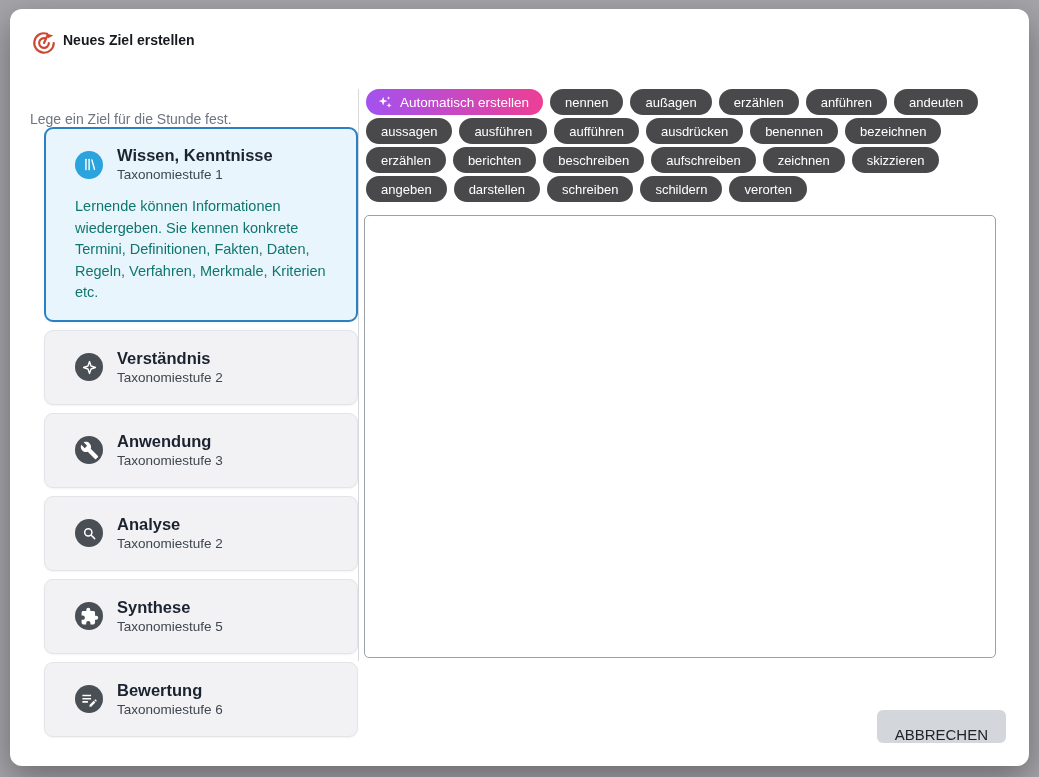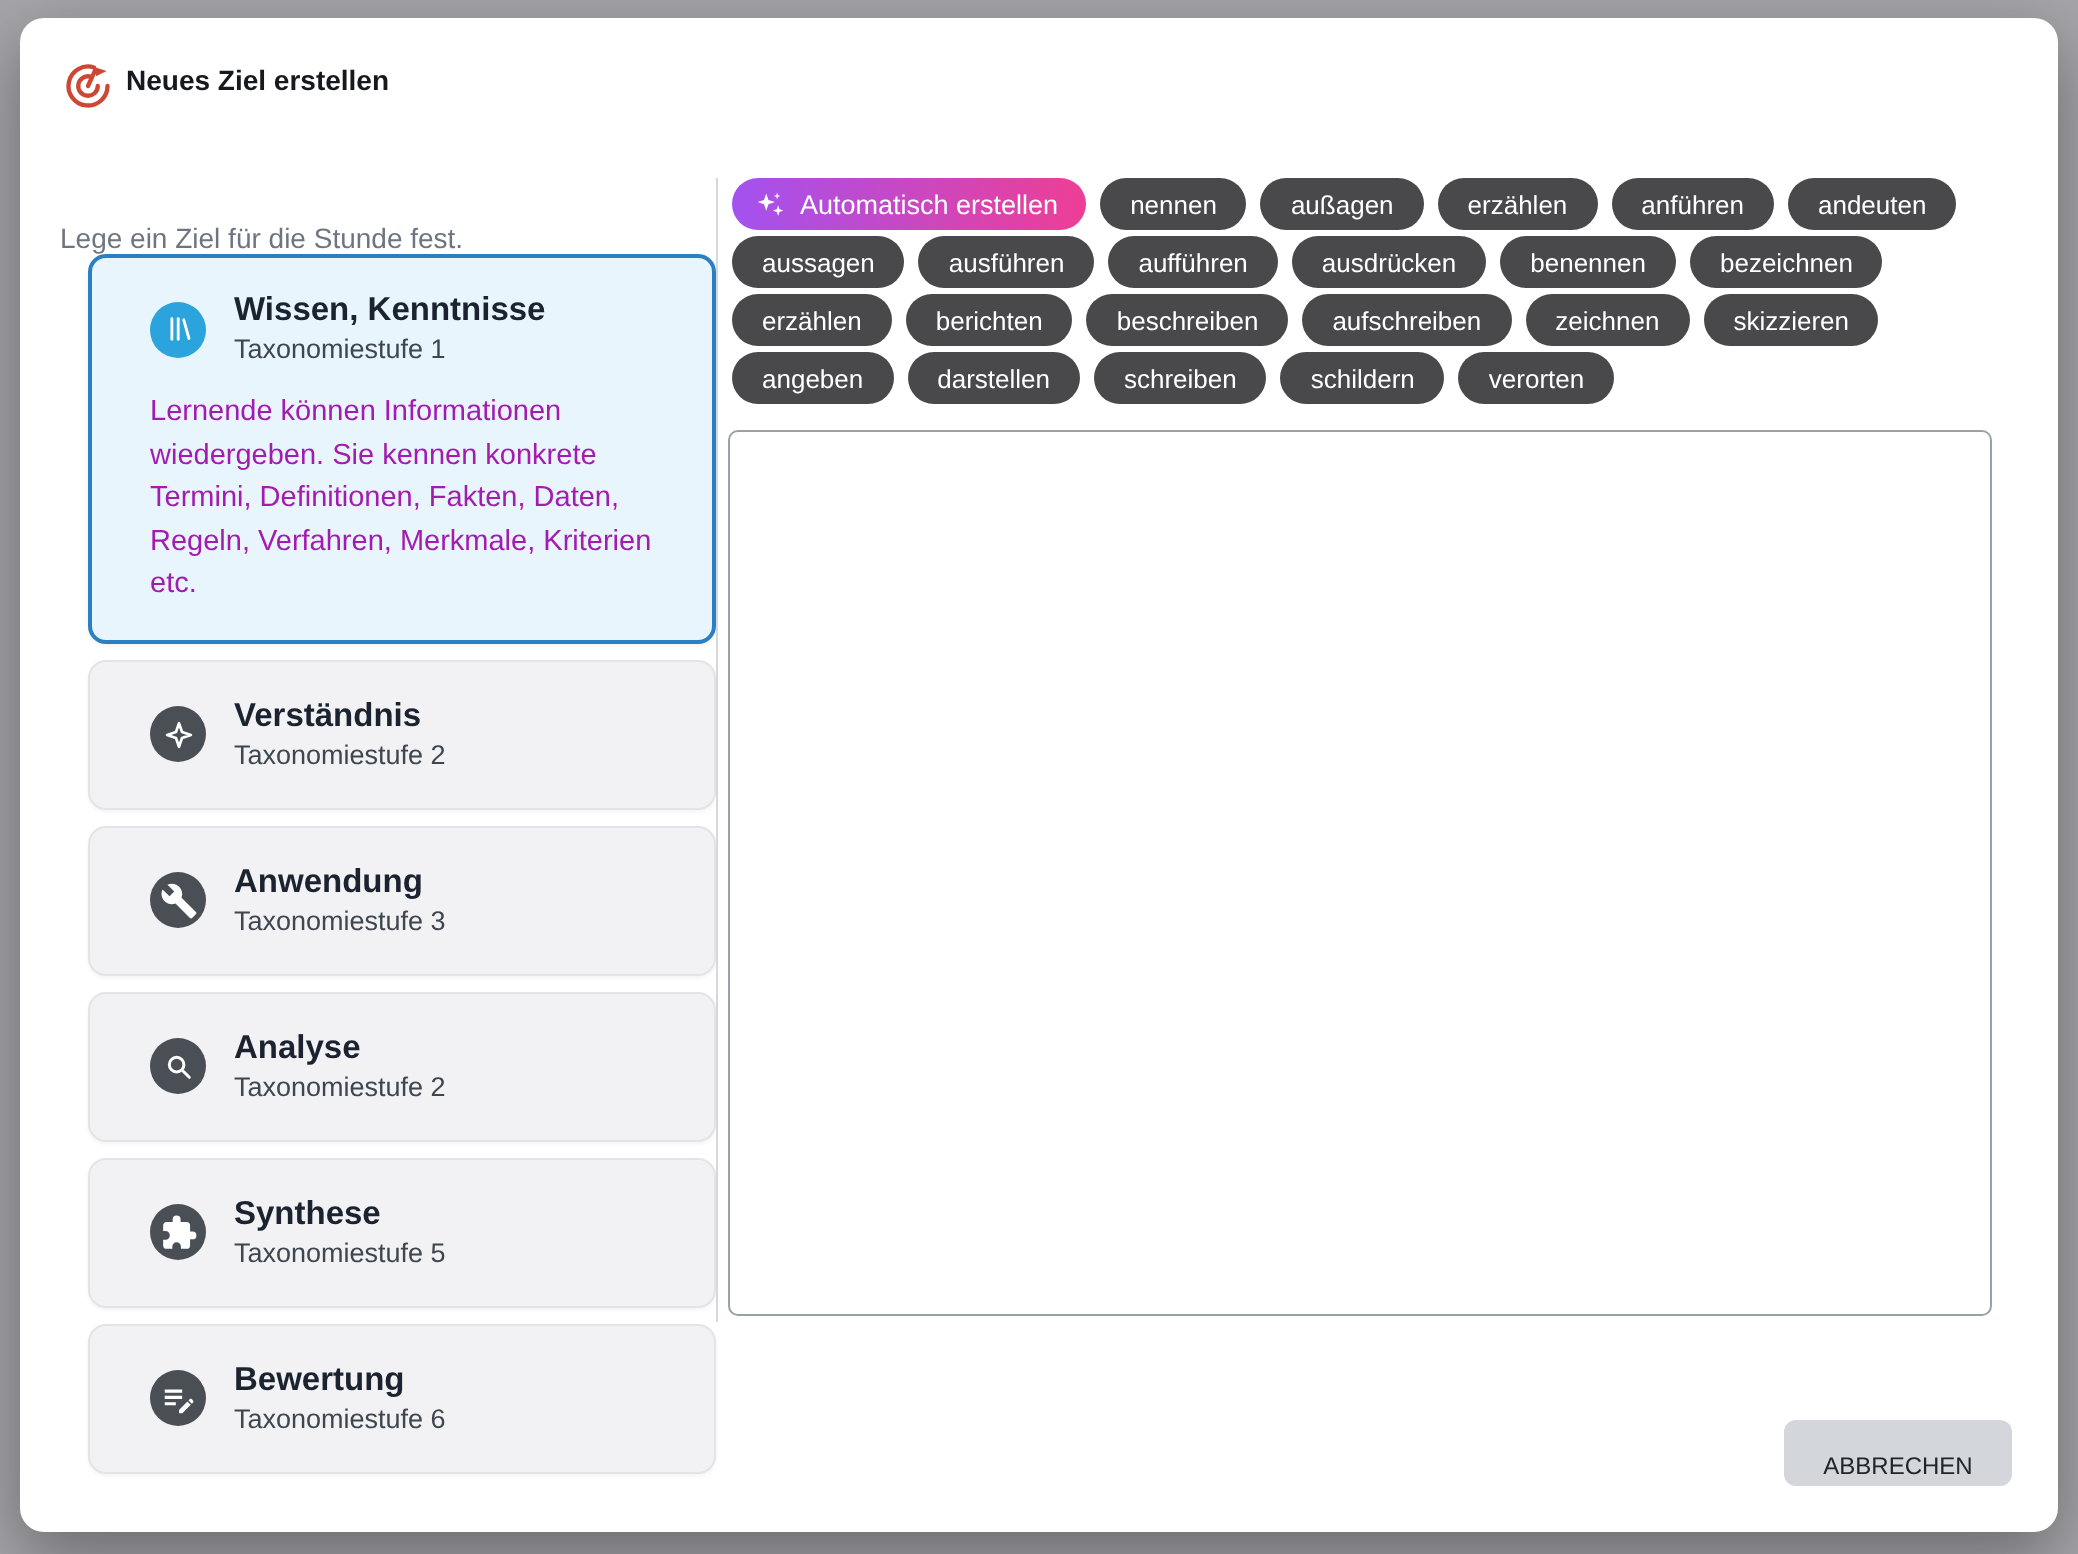--- a/index.html
+++ b/index.html
@@ -19,41 +19,41 @@
   .card { box-sizing:border-box; background:#f2f2f4; border:1px solid #e3e4e7; border-radius:9px;
     margin-bottom:8px; padding:17px 14px 17px 30px; cursor:pointer; box-shadow:0 1px 2px rgba(0,0,0,.05); }
   .card.selected { background:#e9f5fc; border:2px solid #2a80c2; padding:16px 14px 16px 29px; }
   .card-head { display:flex; align-items:center; }
   .icon-circle { flex:0 0 28px; width:28px; height:28px; border-radius:50%; background:#4a4f55;
     display:flex; align-items:center; justify-content:center; margin-right:14px; }
   .card.selected .icon-circle { background:#2ba3dc; }
   .icon-circle svg { width:19px; height:19px; display:block; }
   .card-title { font-size:16.5px; font-weight:700; color:#1b2330; line-height:20px; }
   .card-level { font-size:13.5px; color:#3e4650; line-height:18px; margin-top:1px; }
-  .card-desc { margin-top:12px; font-size:14.5px; color:#a21caf; line-height:21.5px; }
+  .card-desc { margin-top:12px; font-size:14.5px; color:#0f766e; line-height:21.5px; }
 
   
   .chips { position:absolute; left:356px; top:80px; width:622px; display:flex; flex-wrap:wrap;
     column-gap:7px; row-gap:3px; align-items:center; }
   .chip { box-sizing:border-box; height:26px; border:none; border-radius:13px; background:#49494b;
     color:#ffffff; font-family:inherit; font-size:13px; padding:0 15px; display:inline-flex;
     align-items:center; cursor:pointer; white-space:nowrap; }
   .chip.auto { background:linear-gradient(90deg,#a352f0,#ee3e95); font-size:13.5px; padding:0 14px 0 11px; }
   .chip.auto .sparkle { width:17px; height:17px; margin-right:6px; display:inline-flex; }
   .chip.auto .sparkle svg { width:17px; height:17px; }
 
   
   .goal-input { position:absolute; left:354px; top:206px; width:632px; height:443px; box-sizing:border-box;
     border:1px solid #9ba1a9; border-radius:5px; resize:none; padding:10px 12px; font-family:inherit;
     font-size:14px; color:#1b2330; outline:none; background:#fff; }
 
   
   .footer { position:absolute; top:701px; right:23px; display:flex; gap:14px; }
   .btn { box-sizing:border-box; min-width:114px; height:33px; border:none; border-radius:6px;
-    font-family:inherit; font-size:12px; font-weight:500; cursor:pointer; padding:16px 18px; }
+    font-family:inherit; font-size:15px; font-weight:500; cursor:pointer; padding:16px 18px; }
   .btn.cancel { background:#d3d6da; color:#212529; }
   .btn.ok { background:#de4a31; color:#ffffff; }
 </style>
 </head>
 <body>
 
 <div class="backdrop"></div>
 
 <div class="dialog">
 

